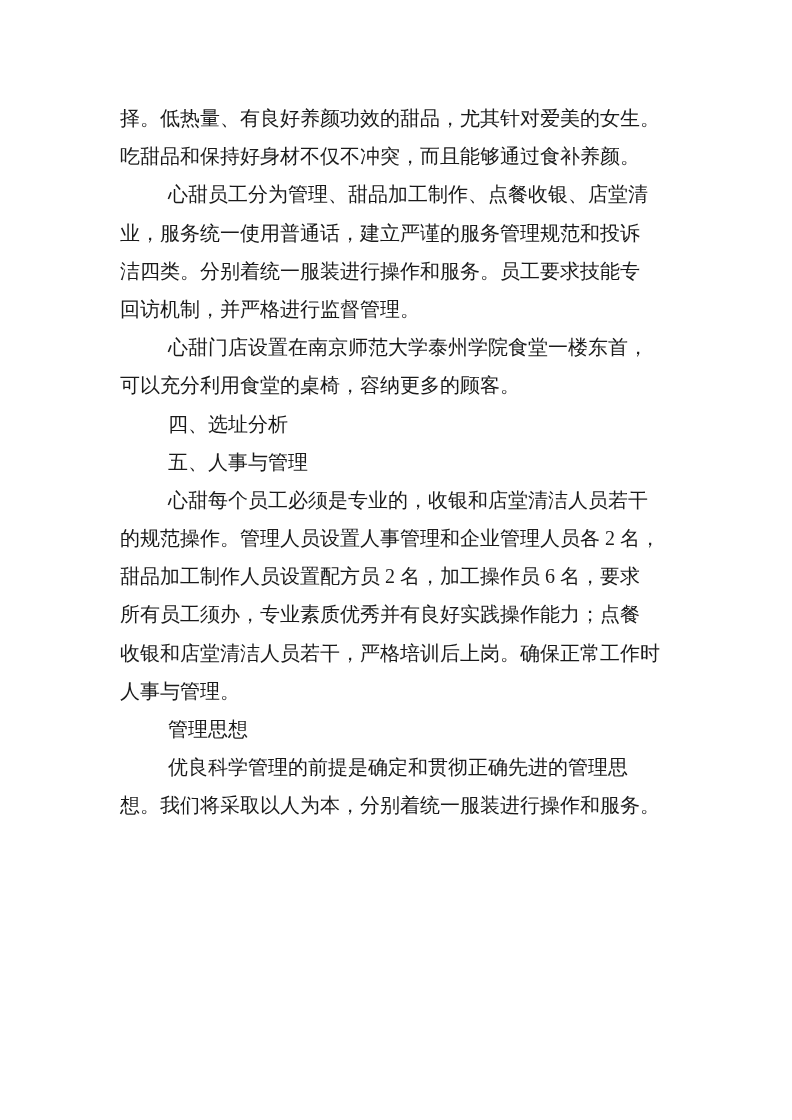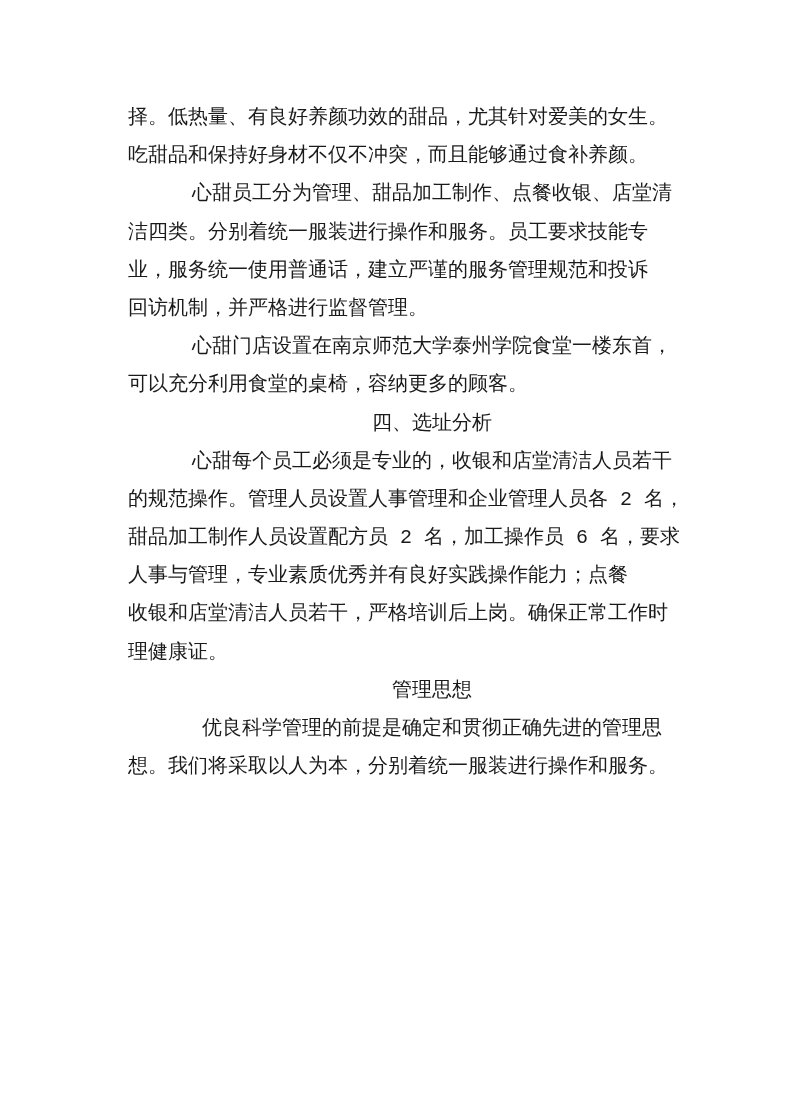--- a/index.html
+++ b/index.html
@@ -8,73 +8,75 @@
     background: #ffffff;
   }
   body {
     width: 792px;
     height: 1120px;
     position: relative;
     overflow: hidden;
   }
   .page {
     position: absolute;
-    left: 128px;
+    left: 120px;
     top: 99px;
     width: 560px;
-    font-family: Liberation Mono, monospace;
+    font-family: Liberation Serif, serif;
     font-size: 20px;
     line-height: 38.2px;
     color: #1a1a1a;
   }
   .line {
     display: block;
     white-space: nowrap;
     height: 38.2px;
   }
   .indent {
     padding-left: 48px;
-    text-align: center;
   }
 </style>
 </head>
 <body>
 
 <div class="page">
 
   <div>
     <span class="line">择。低热量、有良好养颜功效的甜品，尤其针对爱美的女生。</span>
     <span class="line">吃甜品和保持好身材不仅不冲突，而且能够通过食补养颜。</span>
   </div>
 
 
   <div>
     <span class="line indent">心甜员工分为管理、甜品加工制作、点餐收银、店堂清</span>
+    <span class="line">业，服务统一使用普通话，建立严谨的服务管理规范和投诉</span>
     <span class="line">洁四类。分别着统一服装进行操作和服务。员工要求技能专</span>
-    <span class="line">业，服务统一使用普通话，建立严谨的服务管理规范和投诉</span>
     <span class="line">回访机制，并严格进行监督管理。</span>
   </div>
 
   <div>
     <span class="line indent">心甜门店设置在南京师范大学泰州学院食堂一楼东首，</span>
     <span class="line">可以充分利用食堂的桌椅，容纳更多的顾客。</span>
   </div>
 
   <div>
     <span class="line indent">四、选址分析</span>
   </div>
 
+  <div>
+    <span class="line indent">五、人事与管理</span>
+  </div>
 
   <div>
     <span class="line indent">心甜每个员工必须是专业的，收银和店堂清洁人员若干</span>
     <span class="line">的规范操作。管理人员设置人事管理和企业管理人员各 2 名，</span>
     <span class="line">甜品加工制作人员设置配方员 2 名，加工操作员 6 名，要求</span>
-    <span class="line">人事与管理，专业素质优秀并有良好实践操作能力；点餐</span>
+    <span class="line">所有员工须办，专业素质优秀并有良好实践操作能力；点餐</span>
     <span class="line">收银和店堂清洁人员若干，严格培训后上岗。确保正常工作时</span>
-    <span class="line">理健康证。</span>
+    <span class="line">人事与管理。</span>
   </div>
 
   <div>
     <span class="line indent">管理思想</span>
   </div>
 
   <div>
     <span class="line indent">优良科学管理的前提是确定和贯彻正确先进的管理思</span>
     <span class="line">想。我们将采取以人为本，分别着统一服装进行操作和服务。</span>
   </div>

